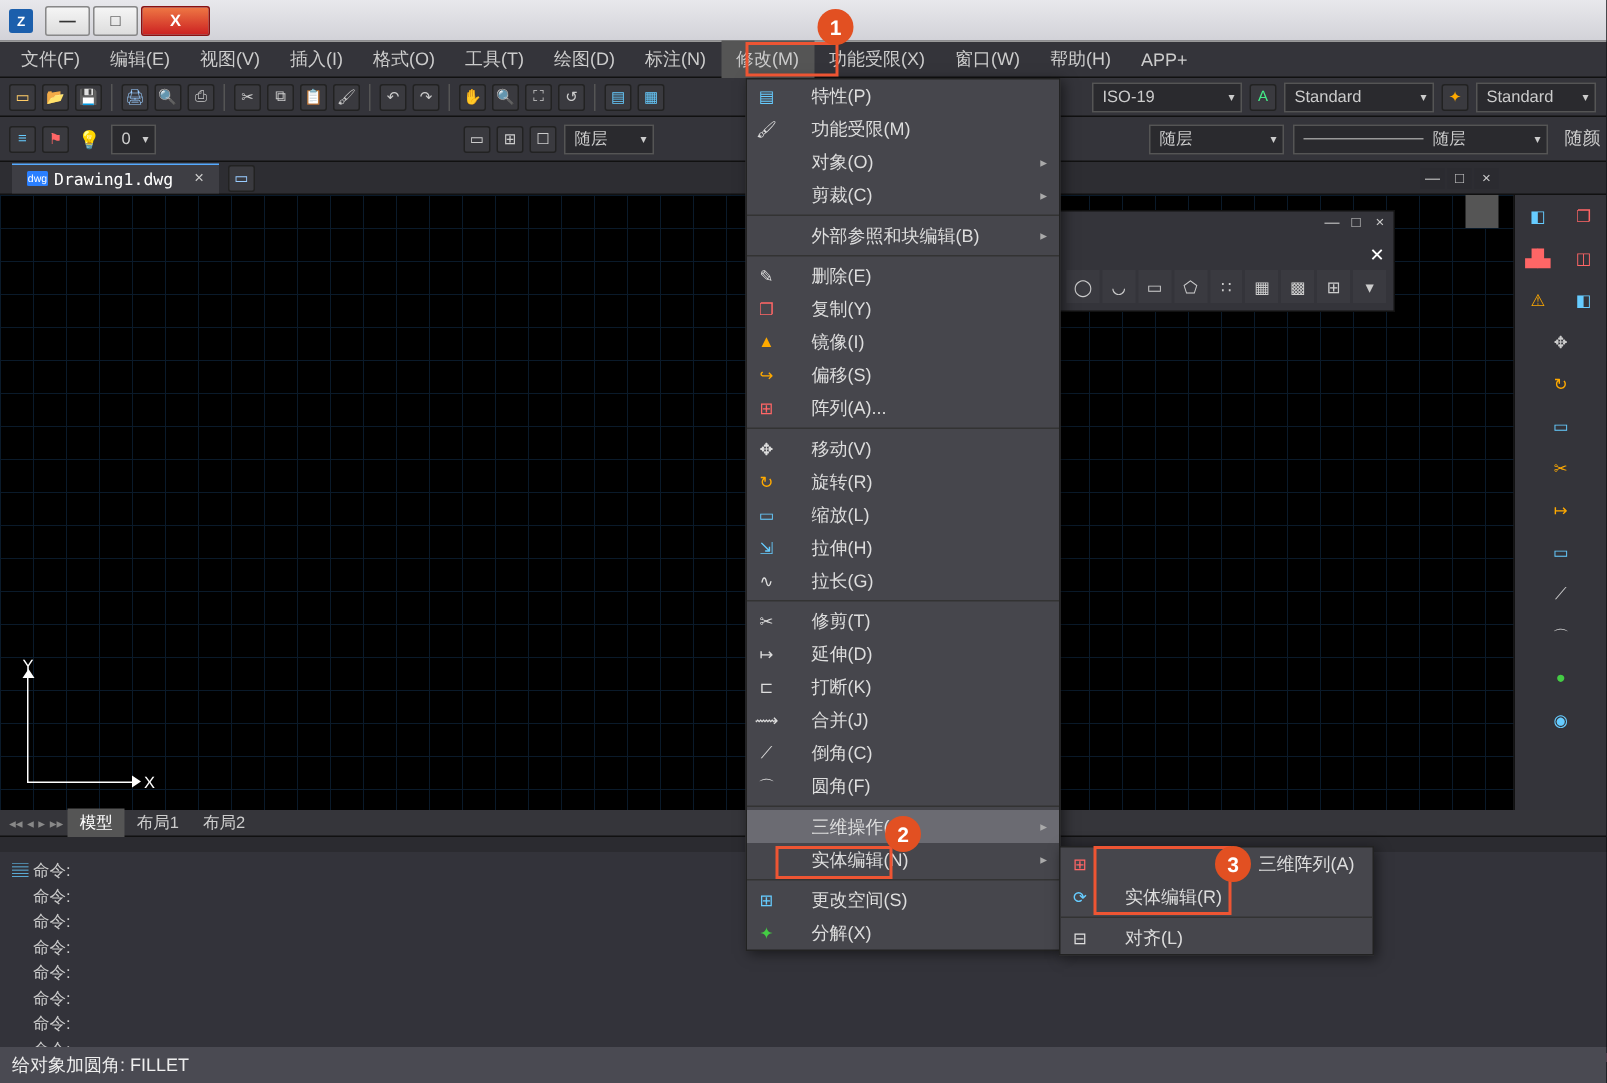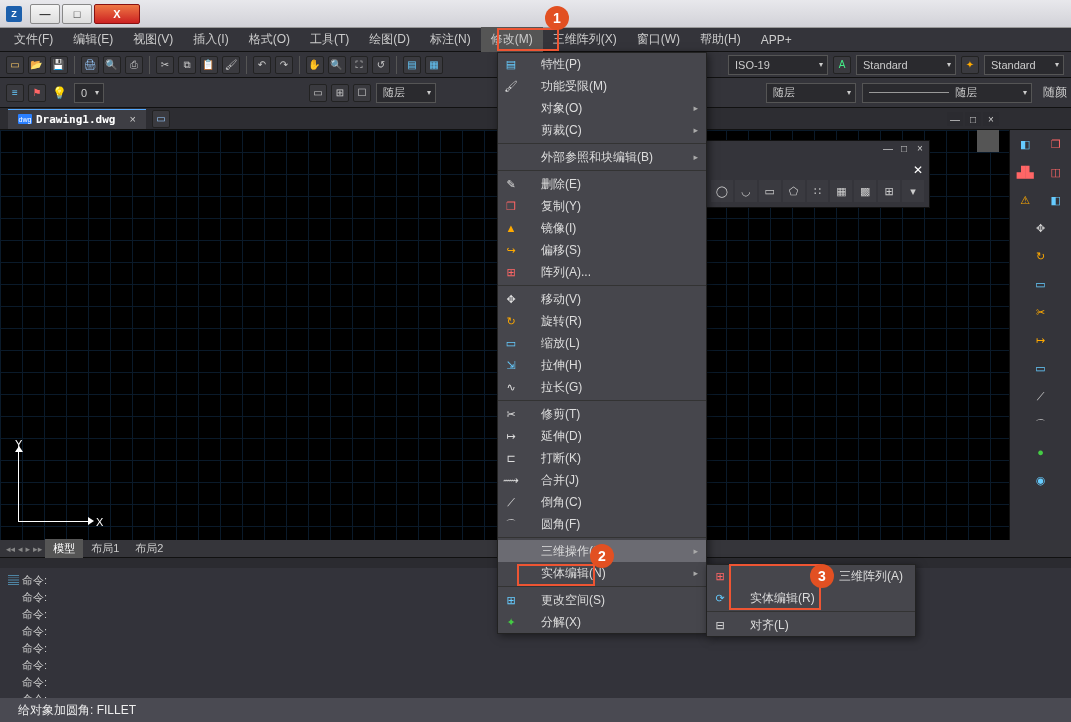--- a/index.html
+++ b/index.html
@@ -34,21 +34,21 @@
 .axis .xlab { position:absolute; left:78px; bottom:-6px; color:#fff; font-size:11px; }
 .axis .ylab { position:absolute; left:-3px; top:-84px; color:#fff; font-size:11px; }
 .axis .arrow-x { position:absolute; left:70px; bottom:-3px; width:0; height:0; border-left:6px solid #fff; border-top:4px solid transparent; border-bottom:4px solid transparent; }
 .axis .arrow-y { position:absolute; left:-3px; top:-76px; width:0; height:0; border-bottom:6px solid #fff; border-left:4px solid transparent; border-right:4px solid transparent; }
 .modeltabs { position:absolute; left:0; right:0; top:540px; height:18px; background:#35353a; display:flex; align-items:center; padding:0 6px; font-size:11px; border-bottom:1px solid #111; }
 .modeltabs .nav { color:#888; margin-right:3px; cursor:pointer; font-size:9px; }
 .modeltabs .mt { padding:2px 8px; color:#ccc; cursor:pointer; }
 .modeltabs .mt.active { background:#555; color:#fff; }
 .cmdwin { position:absolute; left:0; right:0; top:568px; height:140px; background:#33333a; color:#ccc; font-size:11px; padding:4px 8px; border-bottom:6px solid #f9a8d4; overflow:hidden; }
 .cmdwin .line { padding:1px 0; }
-.statusbar { position:absolute; bottom:0; left:0; right:0; height:24px; background:#4a4a52; display:flex; align-items:center; padding:0 18px; color:#eee; font-size:12px; }
+.statusbar { position:absolute; bottom:0; left:0; right:0; height:24px; background:#4a4a52; display:flex; align-items:center; padding:0 8px; color:#eee; font-size:12px; }
 .rightpanel { position:absolute; right:0; top:130px; width:62px; height:410px; background:#34343a; border-left:1px solid #111; }
 .rticon { width:22px; height:22px; margin:3px auto; display:flex; align-items:center; justify-content:center; font-size:11px; }
 .rtrow { display:flex; justify-content:center;}
 .dropdown { position:absolute; background:#46464c; border:1px solid #222; box-shadow:2px 2px 8px rgba(0,0,0,.5); z-index:100; }
 .dropdown.main { left:497px; top:52px; width:210px; }
 .dd-item { display:flex; align-items:center; height:22px; padding:0 8px 0 4px; color:#ddd; cursor:pointer; font-size:12px; }
 .dd-item:hover,.dd-item.hover { background:#6b6b72; }
 .dd-item .ico { width:18px; height:16px; display:flex; align-items:center; justify-content:center; font-size:11px; }
 .dd-item .lbl { flex:1; margin-left:21px; }
 .dd-item .arrow { font-size:9px; color:#aaa; }
@@ -80,21 +80,21 @@
 <div class="menubar">
   <div class="menuitem">文件(F)</div>
   <div class="menuitem">编辑(E)</div>
   <div class="menuitem">视图(V)</div>
   <div class="menuitem">插入(I)</div>
   <div class="menuitem">格式(O)</div>
   <div class="menuitem">工具(T)</div>
   <div class="menuitem">绘图(D)</div>
   <div class="menuitem">标注(N)</div>
   <div class="menuitem open">修改(M)</div>
-  <div class="menuitem">三维阵列(X)</div>
+  <div class="menuitem">功能受限(X)</div>
   <div class="menuitem">窗口(W)</div>
   <div class="menuitem">帮助(H)</div>
   <div class="menuitem">APP+</div>
 </div>
 
 <div class="toolbar">
   <span class="tbtn" style="color:#fc6">▭</span>
   <span class="tbtn" style="color:#fc6">📂</span>
   <span class="tbtn" style="color:#6cf">💾</span>
   <span class="tsep"></span>
@@ -149,21 +149,21 @@
   <div class="combo" style="width:90px">
       <span>随层</span>
     </div>
   <div class="combo" style="width:170px"><span style="border-bottom:1px solid #999; width:80px; display:inline-block"></span>&nbsp;&nbsp;<span>随层</span></div>
   <span style="margin-left:8px">随颜</span>
 </div>
 
 <div class="tabbar">
   <div class="filetab">
     <span class="doc-icon">dwg</span>
-    <span style="font-family:monospace; font-weight:bold">Drawing1.dwg</span>
+    <span style="font-family:monospace; font-weight:normal">Drawing1.dwg</span>
     <span class="x">×</span>
   </div>
   <span class="tbtn" style="margin-left:6px; color:#9cf">▭</span>
 </div>
 
 <div class="drawarea">
   <div class="grid"></div>
   <div class="axis">
     <div class="y-line"></div>
       <div class="arrow-y"></div>

